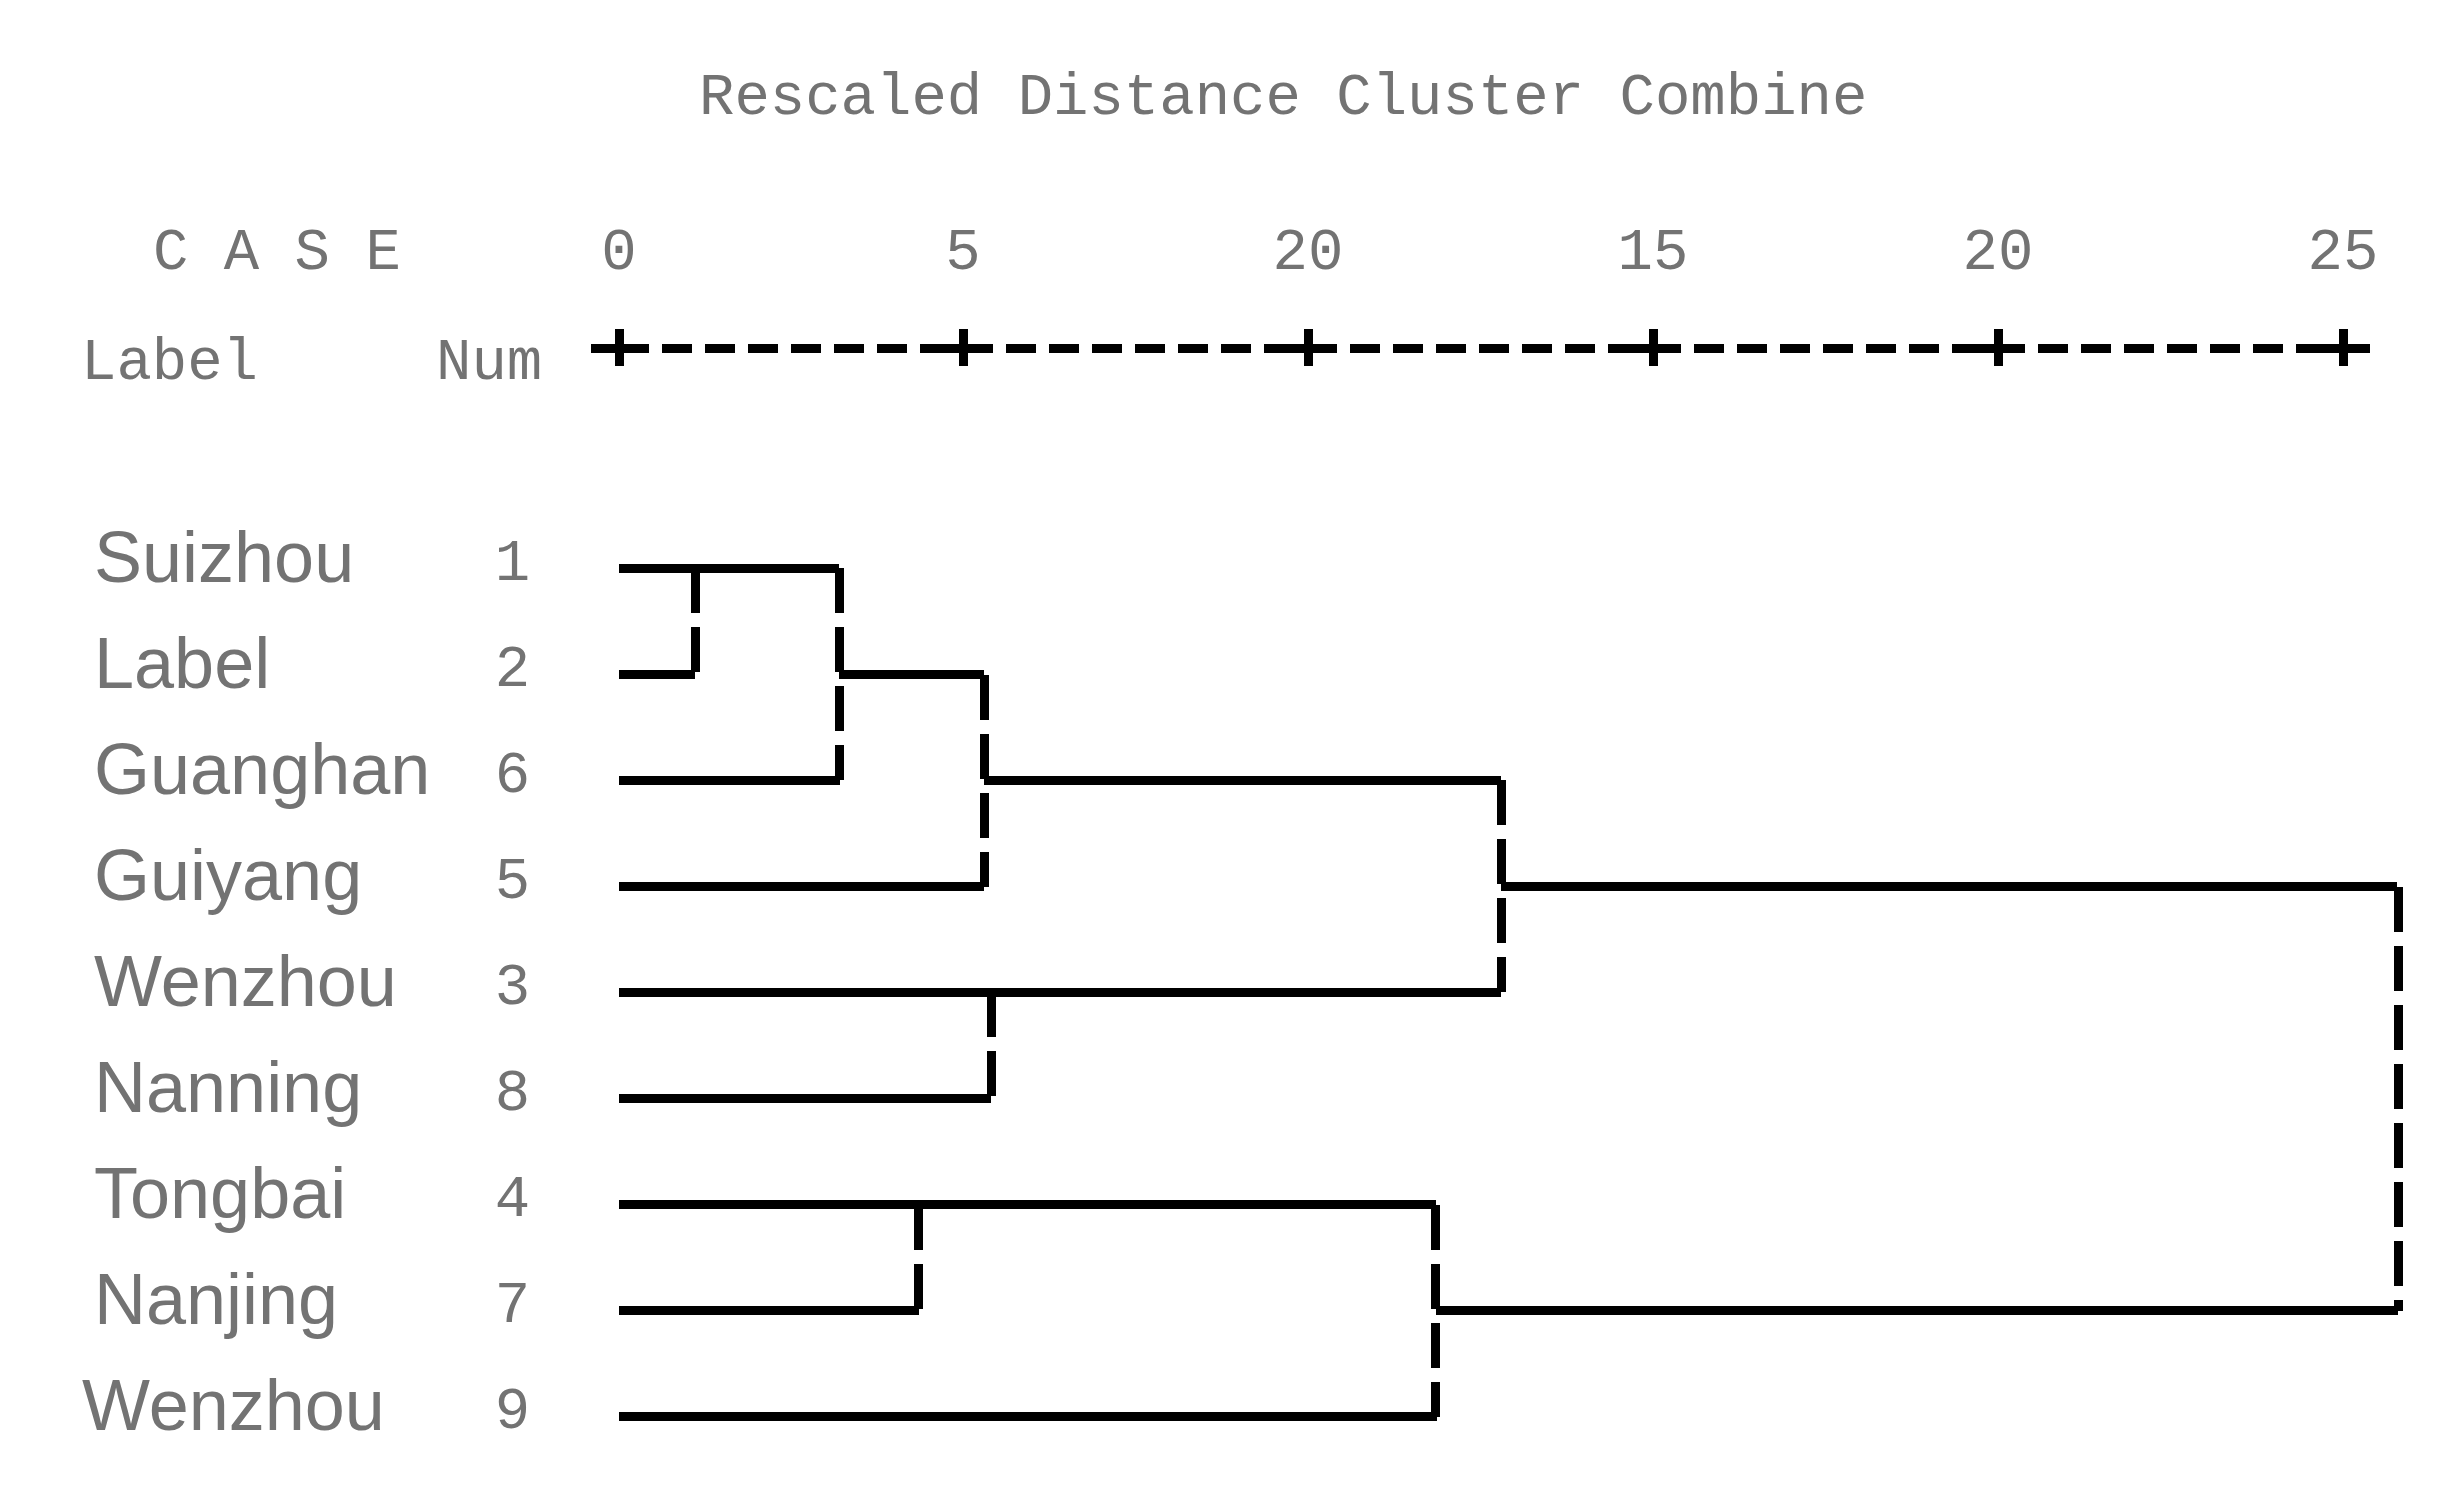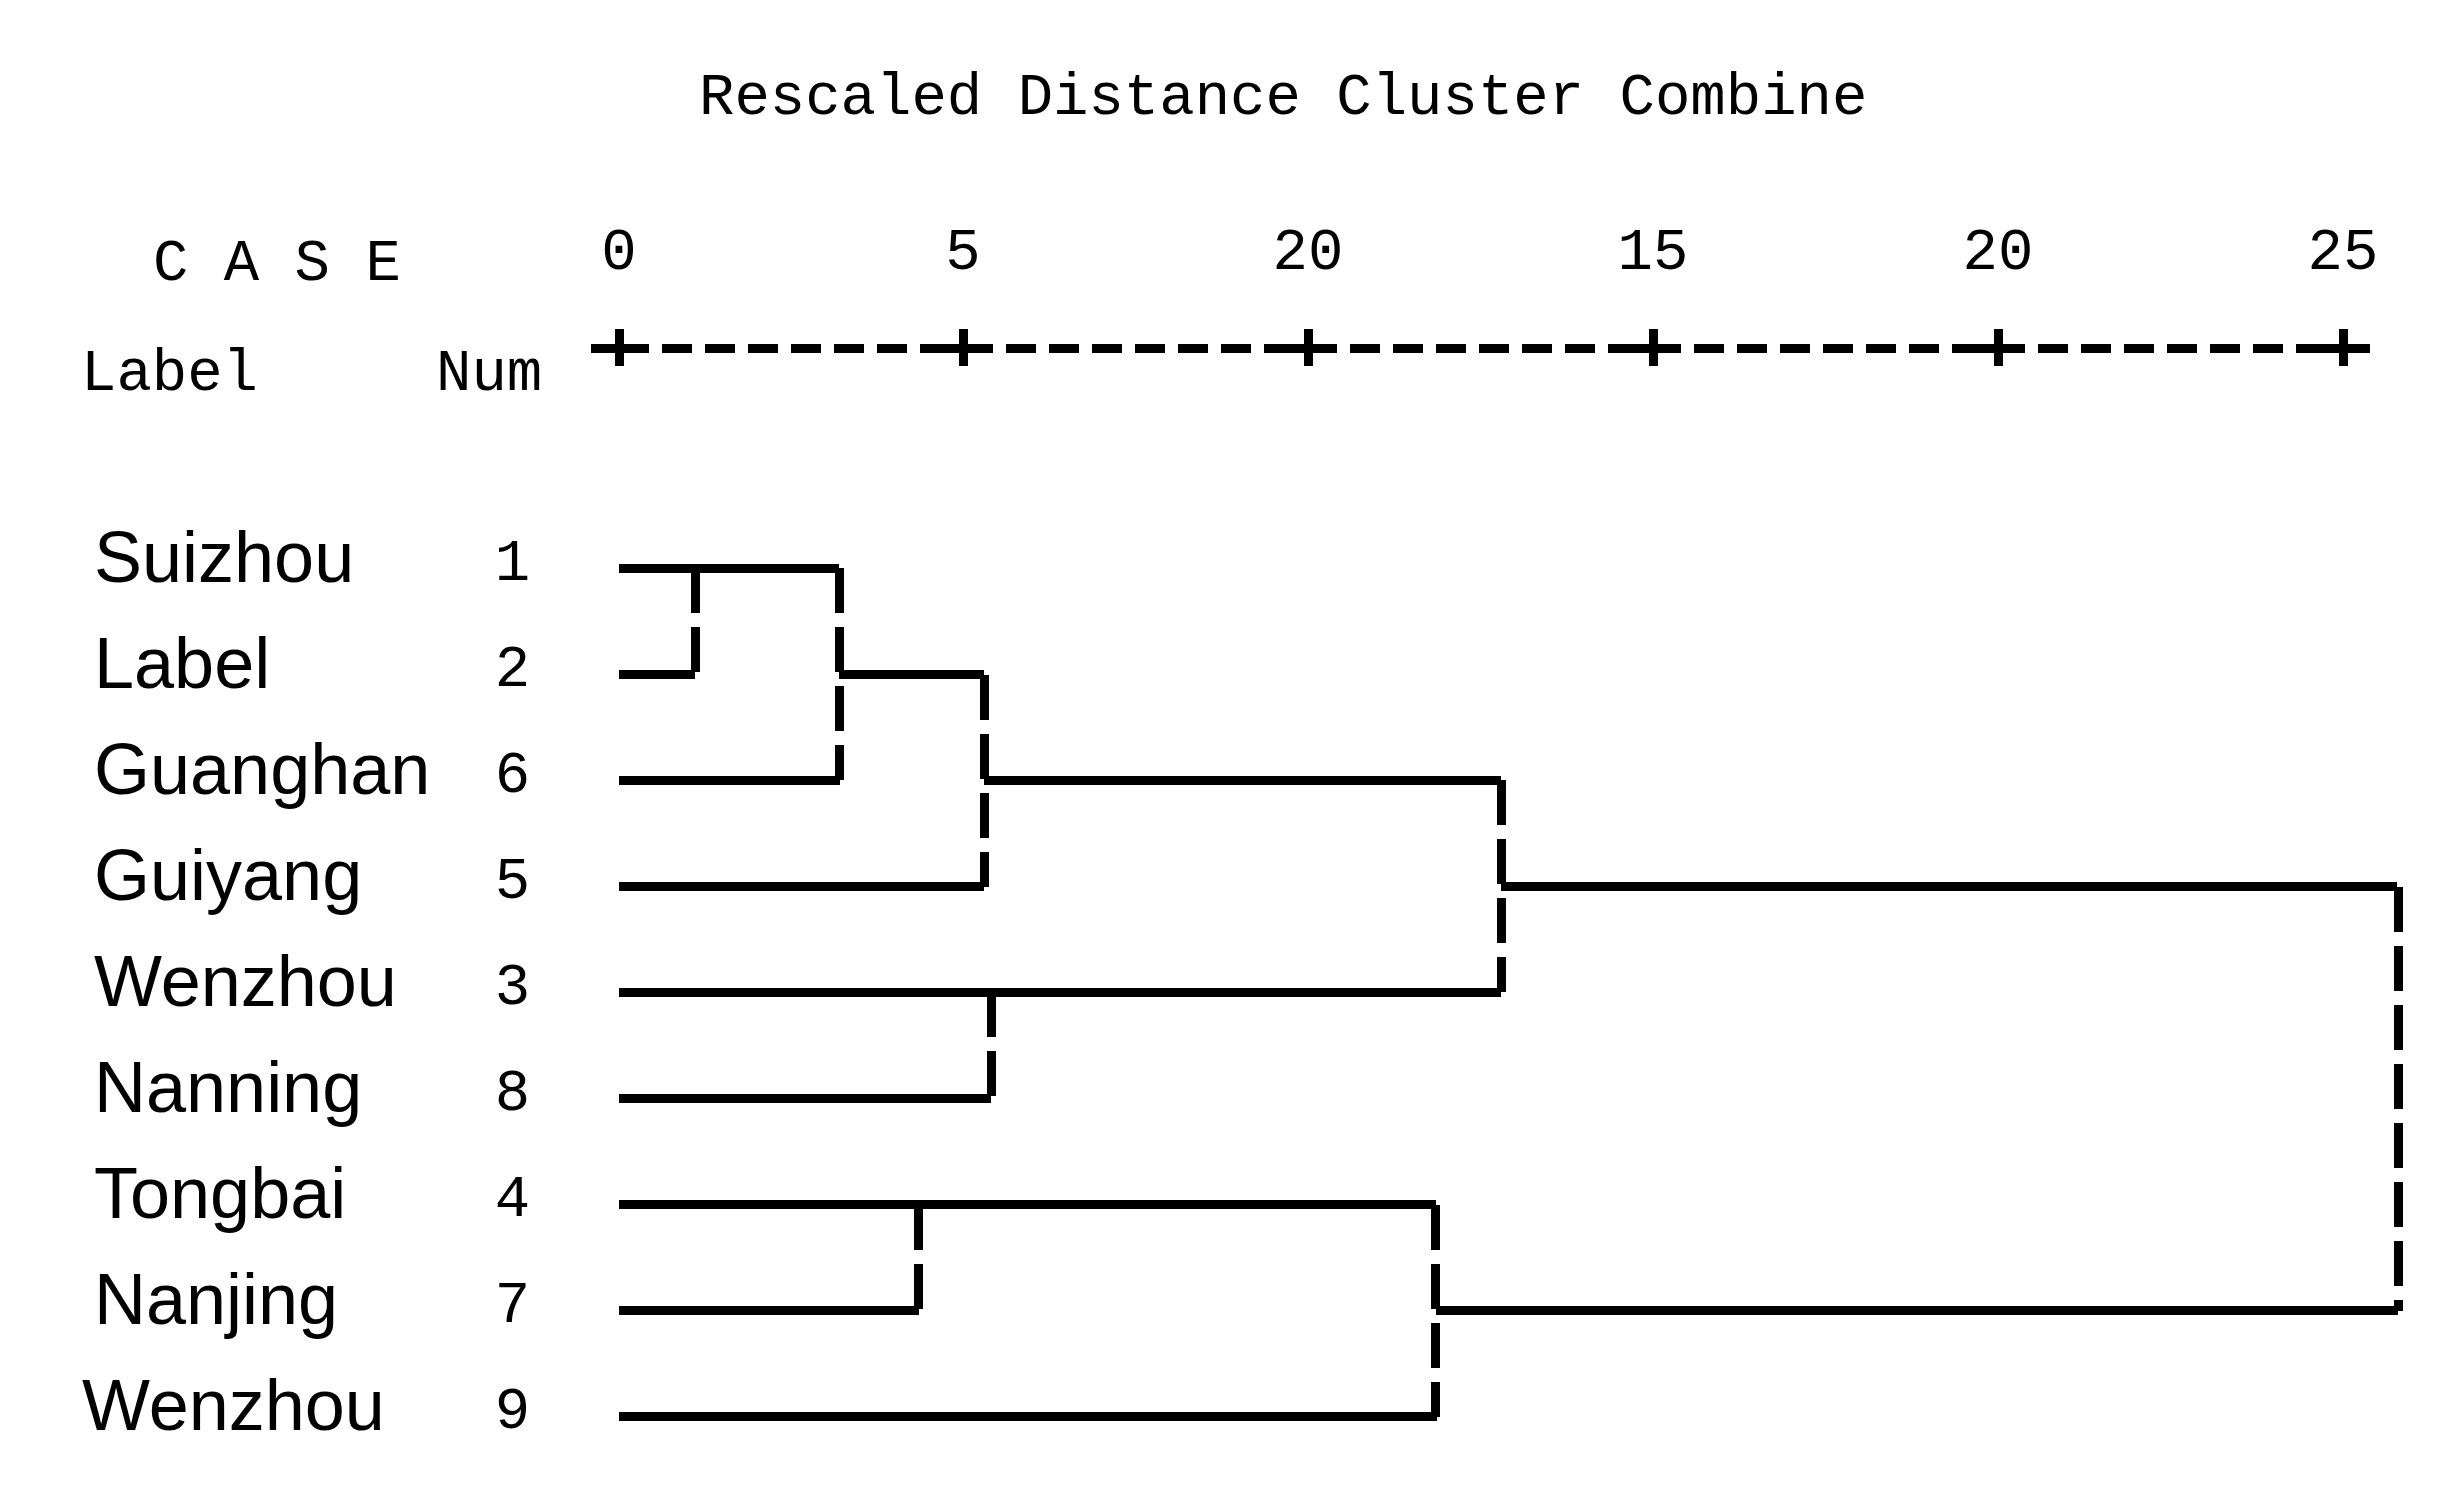--- a/index.html
+++ b/index.html
@@ -2,34 +2,33 @@
 <html><head>
 <meta charset="utf-8">
 <style>
   html,body{margin:0;padding:0;background:#ffffff;}
   #canvas{
     position:relative;
     width:2464px;height:1488px;
     background:#ffffff;
     overflow:hidden;
     font-family:"Liberation Mono", monospace;
-    color:#000000;
+    color:#737373;
   }
   .mono{font-family:"Liberation Mono", monospace;}
   .sans{font-family:"Liberation Sans", sans-serif;}
   .title{
     position:absolute;
     font-size:59px;line-height:1;
     white-space:pre;
   }
   .hdr{
     position:absolute;
     font-size:59px;line-height:1;
     white-space:pre;
-    margin-top:11px;
   }
   .tick-label{
     position:absolute;
     font-size:59px;line-height:1;
     transform:translateX(-50%);
     white-space:pre;
   }
   .case-label{
     position:absolute;
     font-size:72px;line-height:1;

